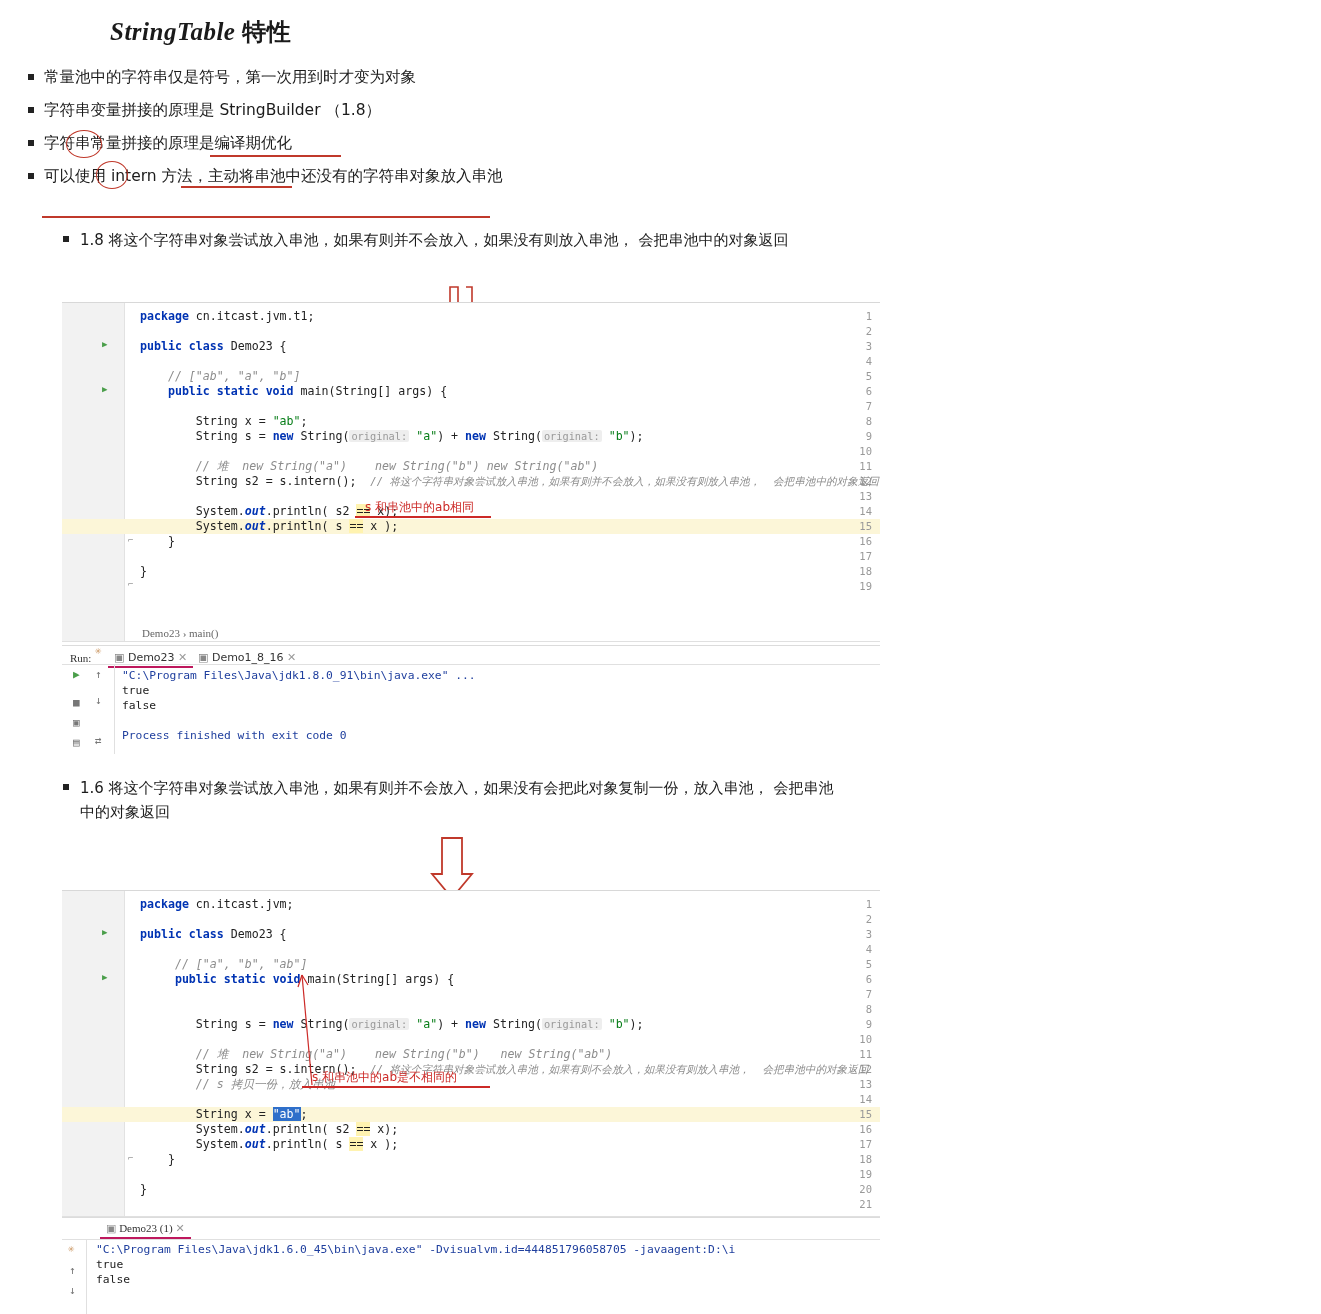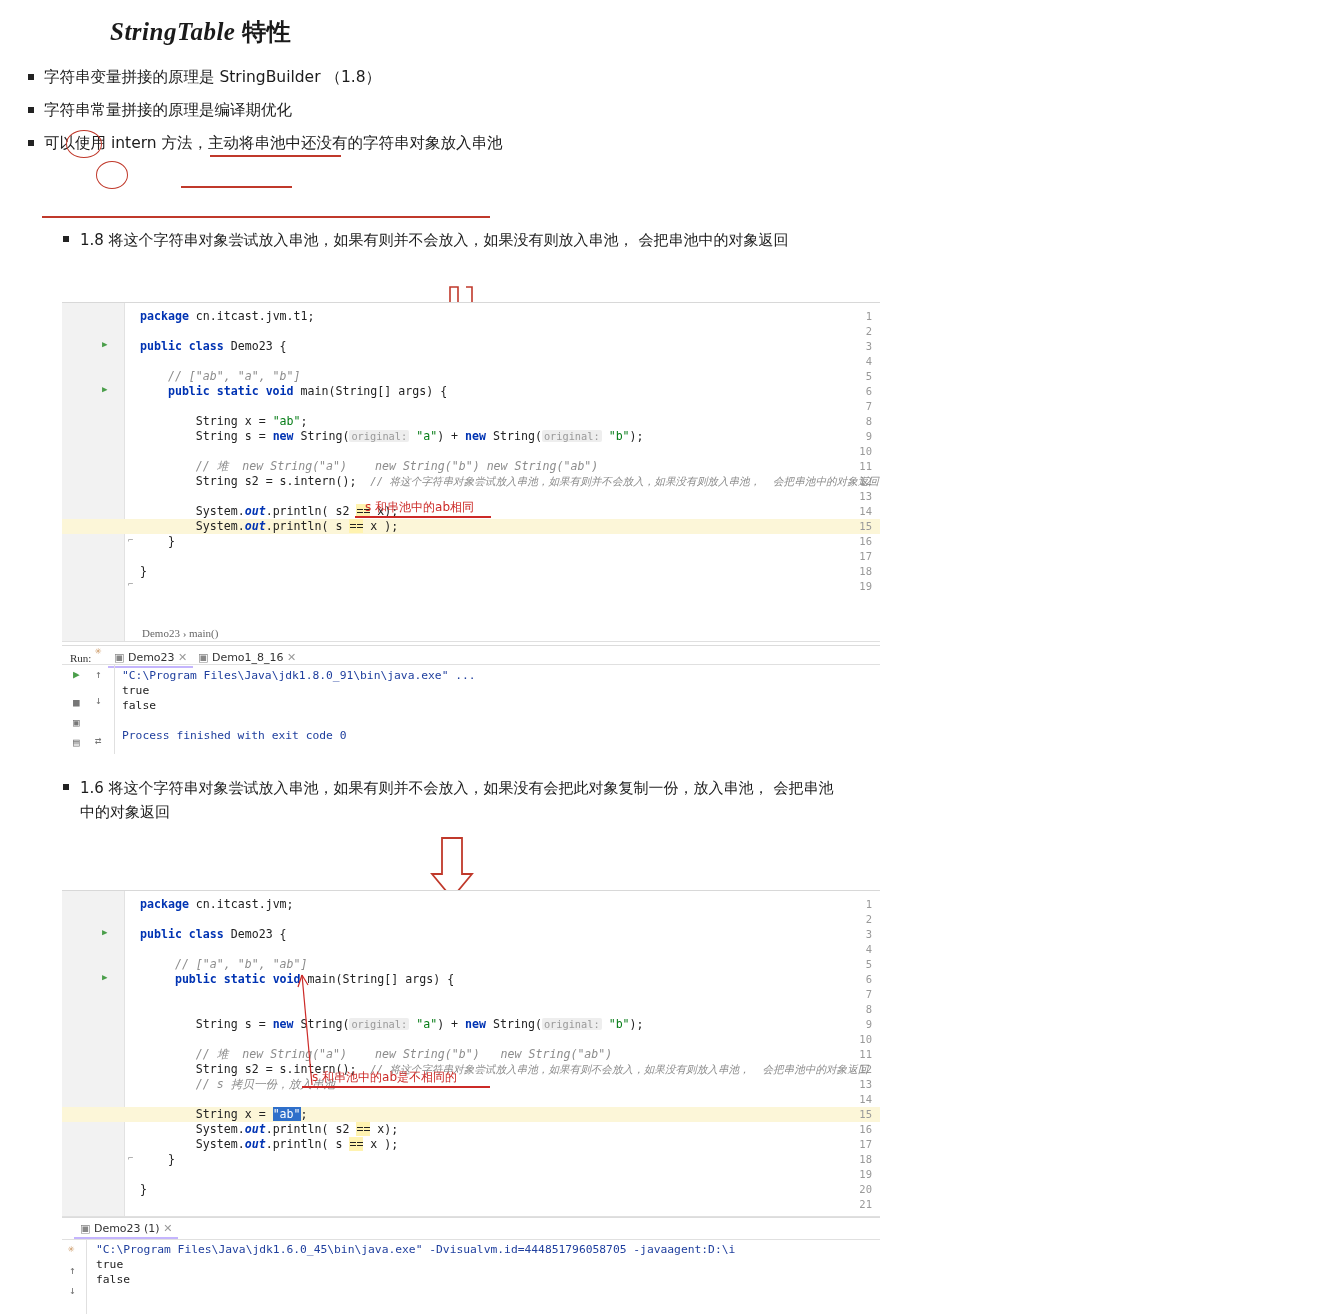--- a/index.html
+++ b/index.html
@@ -90,21 +90,21 @@
   }
   .runpanel{
     position:absolute; left:0; right:0; background:#fff;
     border-top:1px solid #dcdcdc;
   }
   .run-label{position:absolute; left:8px; font-size:11px; color:#333; font-family:Liberation Serif, serif;}
   .tab{
     position:absolute; font-size:11px; color:#333; font-family:"DejaVu Sans", sans-serif;
     padding:2px 6px;
   }
-  .tab.active{border-bottom:2px solid #c4b5fd;}
+  .tab.active{border-bottom:2px solid #be185d;}
   .console{
     position:absolute; left:0; right:0; font-family:"DejaVu Sans Mono", monospace;
     font-size:11.3px; line-height:15px; color:#222;
   }
   .con-line{position:absolute; left:0; white-space:pre;}
   .con-blue{color:#1f3f9e;}
   .sidebar-ico{position:absolute; font-size:11px; color:#777;}
   .sidebar-ico.green{color:#4a9e4a;}
   .divider{position:absolute; background:#e0e0e0; height:1px;}
 </style>
@@ -113,20 +113,21 @@
 
 <div class="page">
 
   <div class="title">
     <span>StringTable</span>
     <span class="cn">特性</span>
   </div>
   <div style="position:absolute;left:108px;top:8px;width:420px;height:38px;background:rgba(250,250,250,.0);"></div>
 
   <div class="bullets">
+    <div class="b-item"><span>常量池中的字符串仅是符号，第一次用到时才变为对象</span></div>
     <div class="b-item"><span>字符串变量拼接的原理是 StringBuilder （1.8）</span></div>
     <div class="b-item"><span>字符串常量拼接的原理是编译期优化</span></div>
     <div class="b-item"><span>可以使用 intern 方法，主动将串池中还没有的字符串对象放入串池</span></div>
   </div>
 
   <div class="circle-red" style="left:66px;top:130px;width:34px;height:26px;"></div>
   <div class="circle-red" style="left:96px;top:161px;width:30px;height:26px;"></div>
   <div style="position:absolute;left:210px;top:155px;width:131px;height:1.8px;background:#c0392b;"></div>
   <div style="position:absolute;left:181px;top:186px;width:111px;height:1.8px;background:#c0392b;"></div>
   <div style="position:absolute;left:42px;top:216px;width:448px;height:1.8px;background:#c0392b;"></div>
@@ -287,21 +288,21 @@
         <path d="M68 8 L64 20 M68 8 L74 18" stroke="#cc2a27" stroke-width="1.2" fill="none"></path>
       </svg>
 
       <div class="redtext" style="position:absolute;left:242px;top:178px;">s 和串池中的ab是不相同的</div>
       <div style="position:absolute;left:240px;top:195px;width:188px;height:1.6px;background:#cc2a27;"></div>
     </div>
 
     <div class="divider" style="left:0;top:325px;width:818px;"></div>
 
     <div class="runpanel" style="top:326px;height:98px;">
-      <div class="tab active" style="left:12px;top:2px;">
+      <div class="tab active" style="left:38px;top:2px;font-family:Liberation Serif, serif;">
         <span style="color:#888;">▣</span> <span>Demo23 (1)</span> <span style="color:#999;">✕</span>
       </div>
       <div class="divider" style="left:0;top:21px;width:818px;"></div>
       <div class="divider" style="left:24px;top:21px;width:1px;height:77px;background:#e0e0e0;"></div>
 
       <div class="sidebar-ico" style="left:6px;top:24px;color:#c96;">✳</div>
       <div class="sidebar-ico" style="left:7px;top:46px;">↑</div>
       <div class="sidebar-ico" style="left:7px;top:66px;">↓</div>
 
       <div class="console" style="top:24px;left:34px;">

